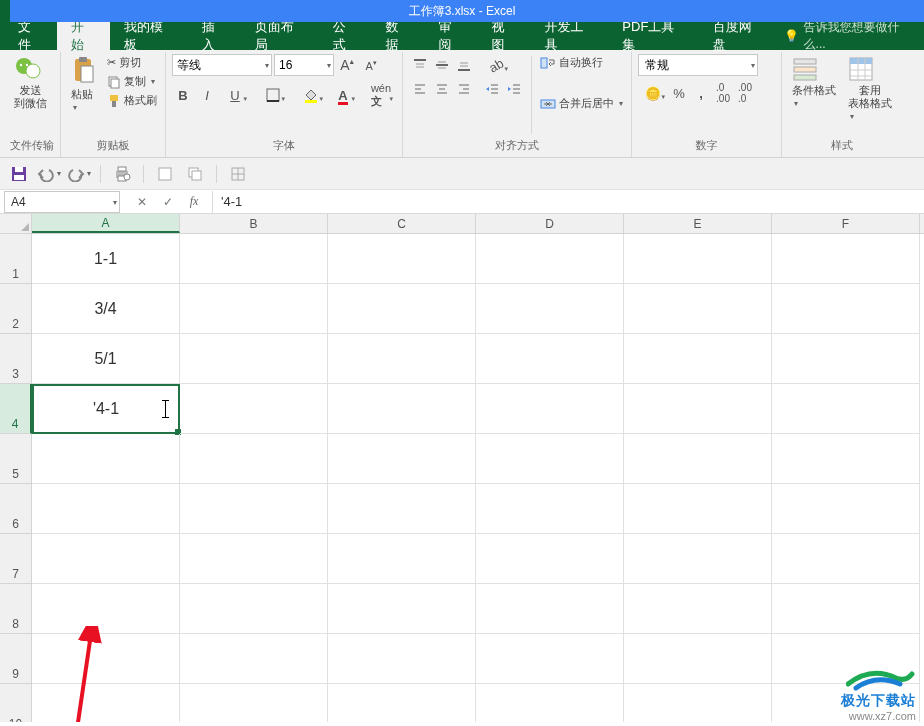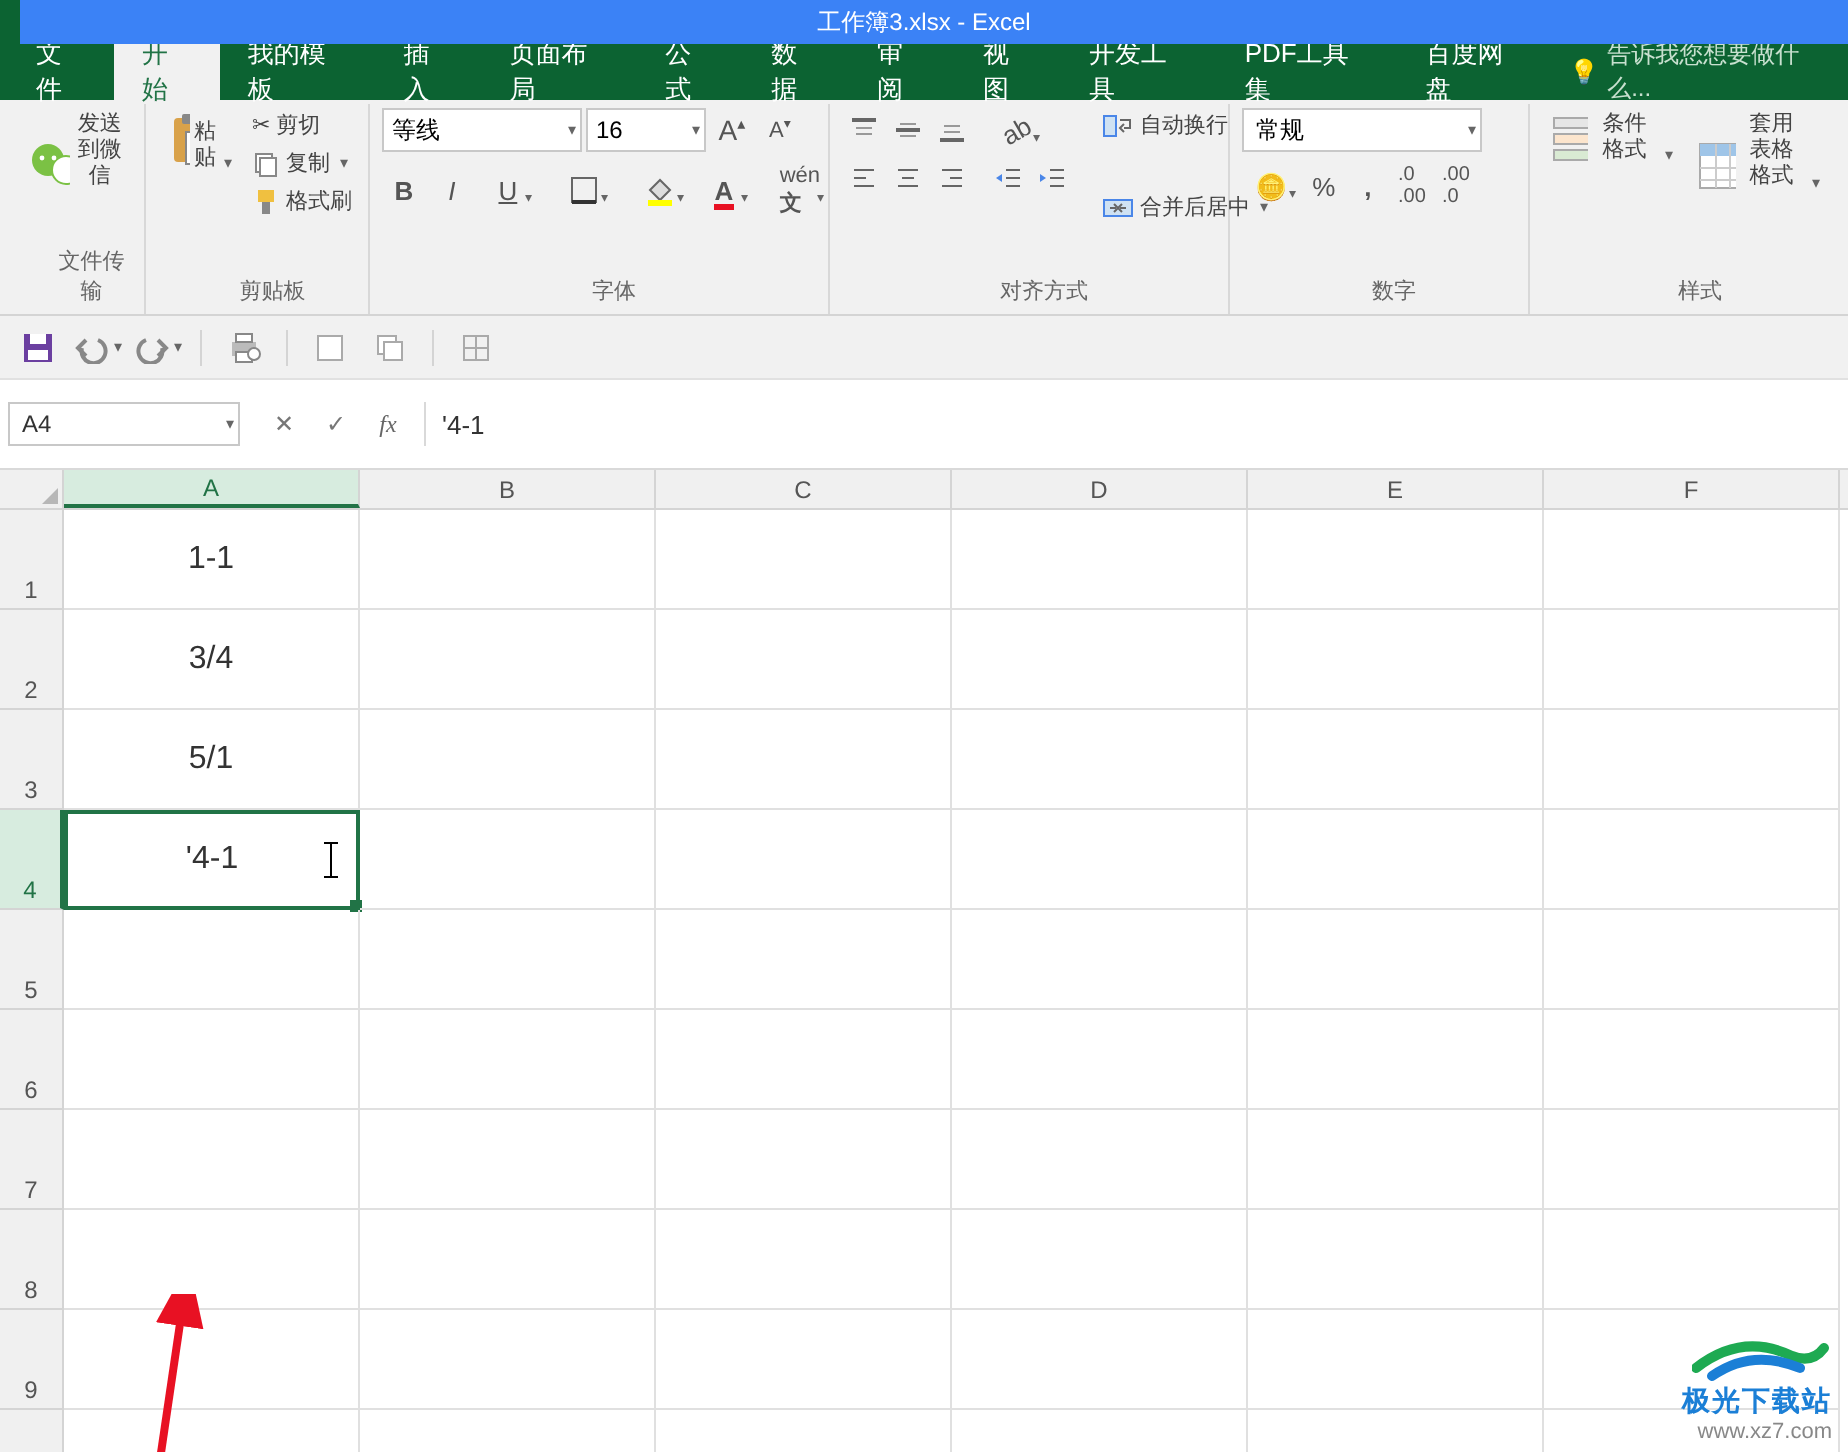--- a/index.html
+++ b/index.html
@@ -14,22 +14,22 @@
 .tabstrip { height: 28px; background: #0c6332; display: flex; align-items: stretch; padding-left: 4px; }
 .tabstrip .tab { padding: 0 14px; display: flex; align-items: center; color: #fff; font-size: 13px; cursor: pointer; }
 .tabstrip .tab.active { background: #f1f1f1; color: #217346; }
 .tabstrip .tell-me { margin-left: auto; display: flex; align-items: center; color: #c8e0cf; font-size: 12px; padding: 0 8px; gap: 4px; }
 .tell-me .bulb { color: #c8e0cf; }
 
 
 .ribbon { height: 108px; background: #f1f1f1; border-bottom: 1px solid #d4d4d4; display: flex; padding: 2px 4px 0 4px; }
 .group { border-right: 1px solid #d8d8d8; padding: 2px 6px 0 6px; display: flex; flex-direction: column; justify-content: space-between; min-width: 40px; position: relative; }
 .group-body { display: flex; align-items: flex-start; gap: 4px; flex: 1; }
-.group-label { text-align: center; font-size: 11px; color: #666; padding: 2px 0 4px 0; position: relative; margin-left: 15px; }
-.bigbtn { display: flex; flex-direction: row; align-items: flex-end; justify-content: center; gap: 2px; padding: 2px 4px; cursor: pointer; min-width: 34px; }
+.group-label { text-align: center; font-size: 11px; color: #666; padding: 2px 0 4px 0; position: relative; }
+.bigbtn { display: flex; flex-direction: column; align-items: flex-start; justify-content: center; gap: 2px; padding: 2px 4px; cursor: pointer; min-width: 34px; }
 .bigbtn .lbl { font-size: 11px; color: #444; text-align: center; line-height: 1.2; }
 .smallbtns { display: flex; flex-direction: column; gap: 2px; }
 .smallbtn { display: flex; align-items: center; gap: 3px; font-size: 11px; color: #444; padding: 1px 2px; cursor: pointer; white-space: nowrap; }
 .dd { font-size: 8px; color: #666; margin-left: 2px; }
 .sep-v { width: 1px; background: #d8d8d8; margin: 2px 2px; align-self: stretch; }
 
 .font-row { display: flex; align-items: flex-start; gap: 2px; margin-bottom: 4px; }
 .font-name { border: 1px solid #c8c8c8; background: #fff; height: 22px; width: 100px; padding: 0 18px 0 4px; font-size: 12px; position: relative; display: flex; align-items: center; }
 .font-size { border: 1px solid #c8c8c8; background: #fff; height: 22px; width: 60px; padding: 0 14px 0 4px; font-size: 12px; display: flex; align-items: center; position: relative; }
 .combo-caret { position: absolute; right: 2px; top: 50%; transform: translateY(-50%); font-size: 8px; color: #666; }
@@ -40,21 +40,21 @@
 .align-grid { display: flex; flex-direction: column; gap: 2px; }
 .align-row { display: flex; gap: 0; }
 .num-combo { border: 1px solid #c8c8c8; background: #fff; height: 22px; width: 120px; padding: 0 16px 0 6px; font-size: 12px; display: flex; align-items: center; position: relative; }
 
 
 .qat2 { height: 32px; background: #f1f1f1; border-bottom: 1px solid #e1e1e1; display: flex; align-items: center; padding: 0 6px; gap: 4px; }
 .qat2 .btn { width: 26px; height: 24px; display: flex; align-items: center; justify-content: center; color: #666; cursor: pointer; }
 .qat2 .vsep { width: 1px; height: 18px; background: #d4d4d4; margin: 0 4px; }
 
 
-.fbar { height: 45px; background: #fff; border-bottom: 1px solid #d9d9d9; display: flex; align-items: center; }
+.fbar { height: 24px; background: #fff; border-bottom: 1px solid #d9d9d9; display: flex; align-items: center; }
 .namebox { width: 116px; height: 22px; border: 1px solid #c8c8c8; margin: 0 4px; padding: 0 20px 0 6px; font-size: 12px; display: flex; align-items: center; background: #fff; position: relative; color: #333; }
 .fbar .fbbtns { display: flex; align-items: center; gap: 2px; padding: 0 6px; }
 .fbar .fbbtn { width: 24px; height: 20px; display: flex; align-items: center; justify-content: center; color: #777; cursor: pointer; }
 .fbar .fx { font-style: italic; font-family: "Times New Roman", serif; color: #666; }
 .fbar .finput { flex: 1; height: 22px; border-left: 1px solid #d9d9d9; padding: 0 8px; display: flex; align-items: center; font-size: 13px; color: #333; }
 
 
 .gridwrap { position: relative; width: 100%; height: calc(726px - 22px - 28px - 108px - 32px - 28px); overflow: hidden; background: #fff; }
 .colheaders { display: flex; height: 20px; background: #f0f0f0; border-bottom: 1px solid #d4d4d4; }
 .corner { width: 32px; border-right: 1px solid #d4d4d4; background: #f0f0f0; position: relative; }

